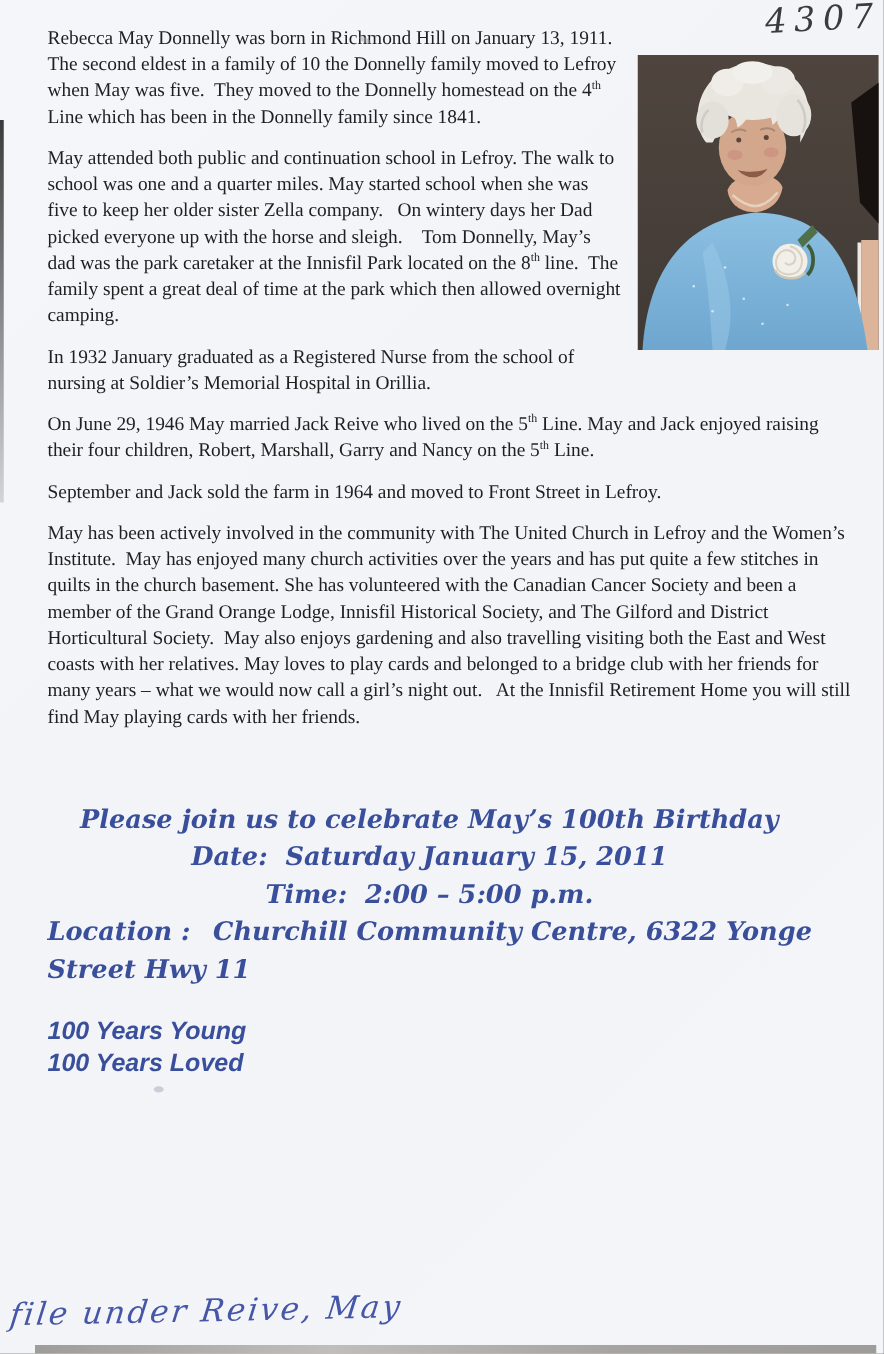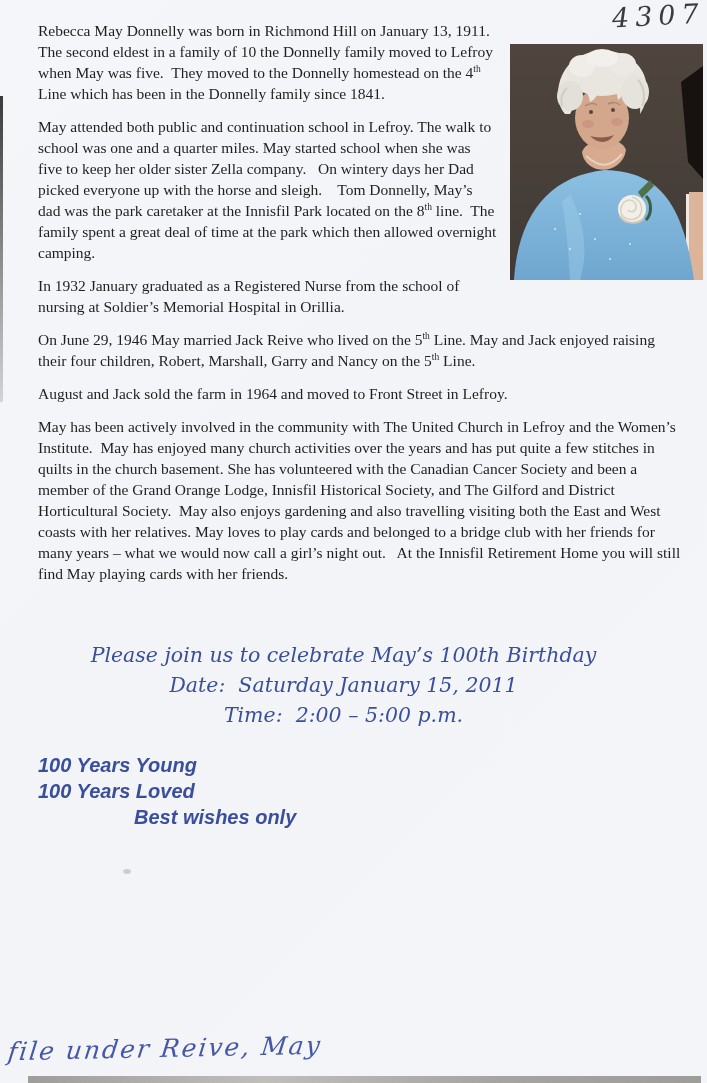--- a/index.html
+++ b/index.html
@@ -30,21 +30,21 @@
   .para{
     margin:0 0 12px 0;
     font-size:15.5px;line-height:21px;
     white-space:pre-wrap;
     color:#1f1f1f;
   }
   .para sup{font-size:9.5px;line-height:0;}
   .invitation{
     margin-top:44px;
     font-family:"DejaVu Serif","Liberation Serif",serif;
-    font-style:italic;font-weight:normal;
+    font-style:italic;font-weight:bold;
     color:#3a4f9b;
     font-size:20.5px;line-height:30px;
   }
   .inv-center{text-align:center;padding-right:36px;white-space:pre-wrap;}
   .inv-location{white-space:pre-wrap;}
   .inv-location .loc-label{margin-right:18px;}
   .closing{
     margin-top:22px;
     font-family:Liberation Sans, sans-serif;
     font-style:italic;font-weight:bold;
@@ -159,37 +159,37 @@
           <circle cx="70" cy="170" r="1"></circle>
       </g>
     </svg>
 
 
     <div class="paras">
         <p class="para">Rebecca May Donnelly was born in Richmond Hill on January 13, 1911.  The second eldest in a family of 10 the Donnelly family moved to Lefroy when May was five.  They moved to the Donnelly homestead on the 4<sup>th</sup> Line which has been in the Donnelly family since 1841.</p>
         <p class="para">May attended both public and continuation school in Lefroy. The walk to school was one and a quarter miles. May started school when she was five to keep her older sister Zella company.   On wintery days her Dad picked everyone up with the horse and sleigh.    Tom Donnelly, May’s dad was the park caretaker at the Innisfil Park located on the 8<sup>th</sup> line.  The family spent a great deal of time at the park which then allowed overnight camping.</p>
         <p class="para">In 1932 January graduated as a Registered Nurse from the school of nursing at Soldier’s Memorial Hospital in Orillia.</p>
         <p class="para">On June 29, 1946 May married Jack Reive who lived on the 5<sup>th</sup> Line. May and Jack enjoyed raising their four children, Robert, Marshall, Garry and Nancy on the 5<sup>th</sup> Line.</p>
-        <p class="para">August and Jack sold the farm in 1964 and moved to Front Street in Lefroy.</p>
+        <p class="para">September and Jack sold the farm in 1964 and moved to Front Street in Lefroy.</p>
         <p class="para">May has been actively involved in the community with The United Church in Lefroy and the Women’s Institute.  May has enjoyed many church activities over the years and has put quite a few stitches in quilts in the church basement. She has volunteered with the Canadian Cancer Society and been a member of the Grand Orange Lodge, Innisfil Historical Society, and The Gilford and District Horticultural Society.  May also enjoys gardening and also travelling visiting both the East and West coasts with her relatives. May loves to play cards and belonged to a bridge club with her friends for many years – what we would now call a girl’s night out.   At the Innisfil Retirement Home you will still find May playing cards with her friends.</p>
       </div>
 
     <div class="clear"></div>
 
     <div class="invitation">
       <div class="inv-center">Please join us to celebrate May’s 100th Birthday</div>
       <div class="inv-center">Date:  Saturday January 15, 2011</div>
       <div class="inv-center">Time:  2:00 – 5:00 p.m.</div>
+      <div class="inv-location"><span class="loc-label">Location :</span><span>Churchill Community Centre, 6322 Yonge Street Hwy 11</span></div>
     </div>
 
     <div class="closing">
       <div class="closing-line">100 Years Young</div>
       <div class="closing-line">100 Years Loved</div>
       <div class="closing-row">
-        <span class="best-wishes">Best wishes only</span>
       </div>
     </div>
 
   </div>
 
   <div class="hand-note">file under Reive, May</div>
 
 </div>
 
 </body></html>

